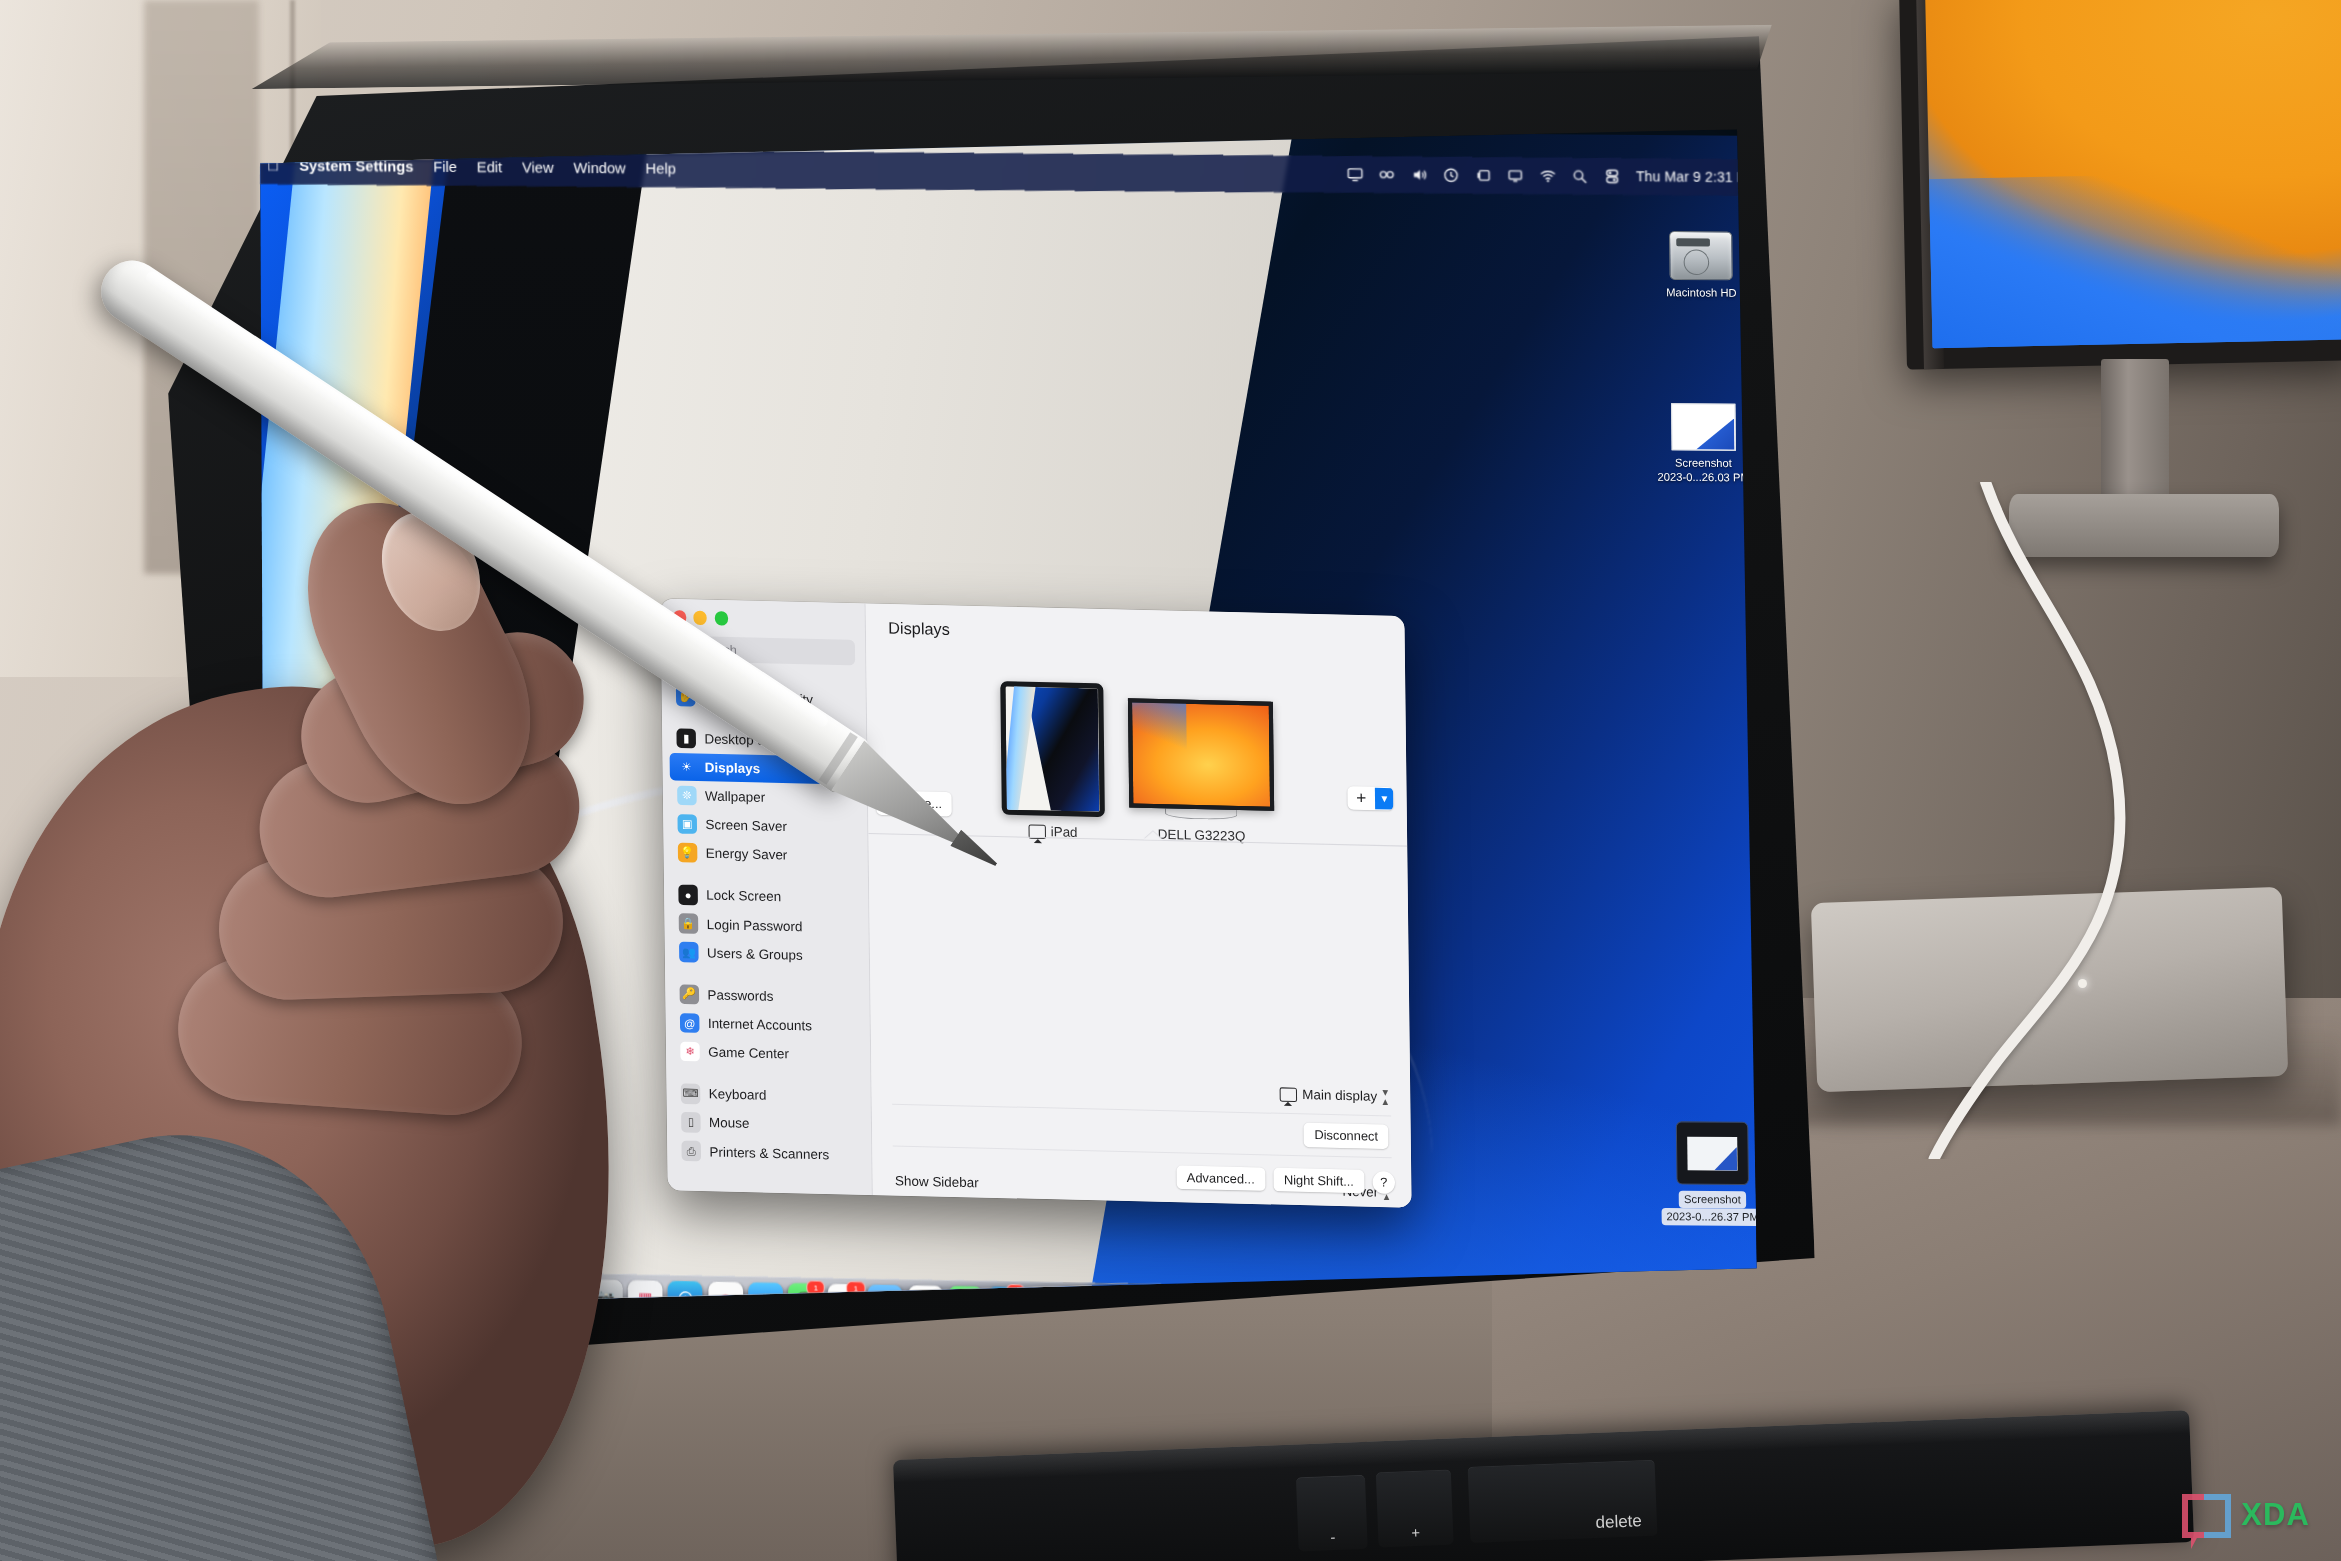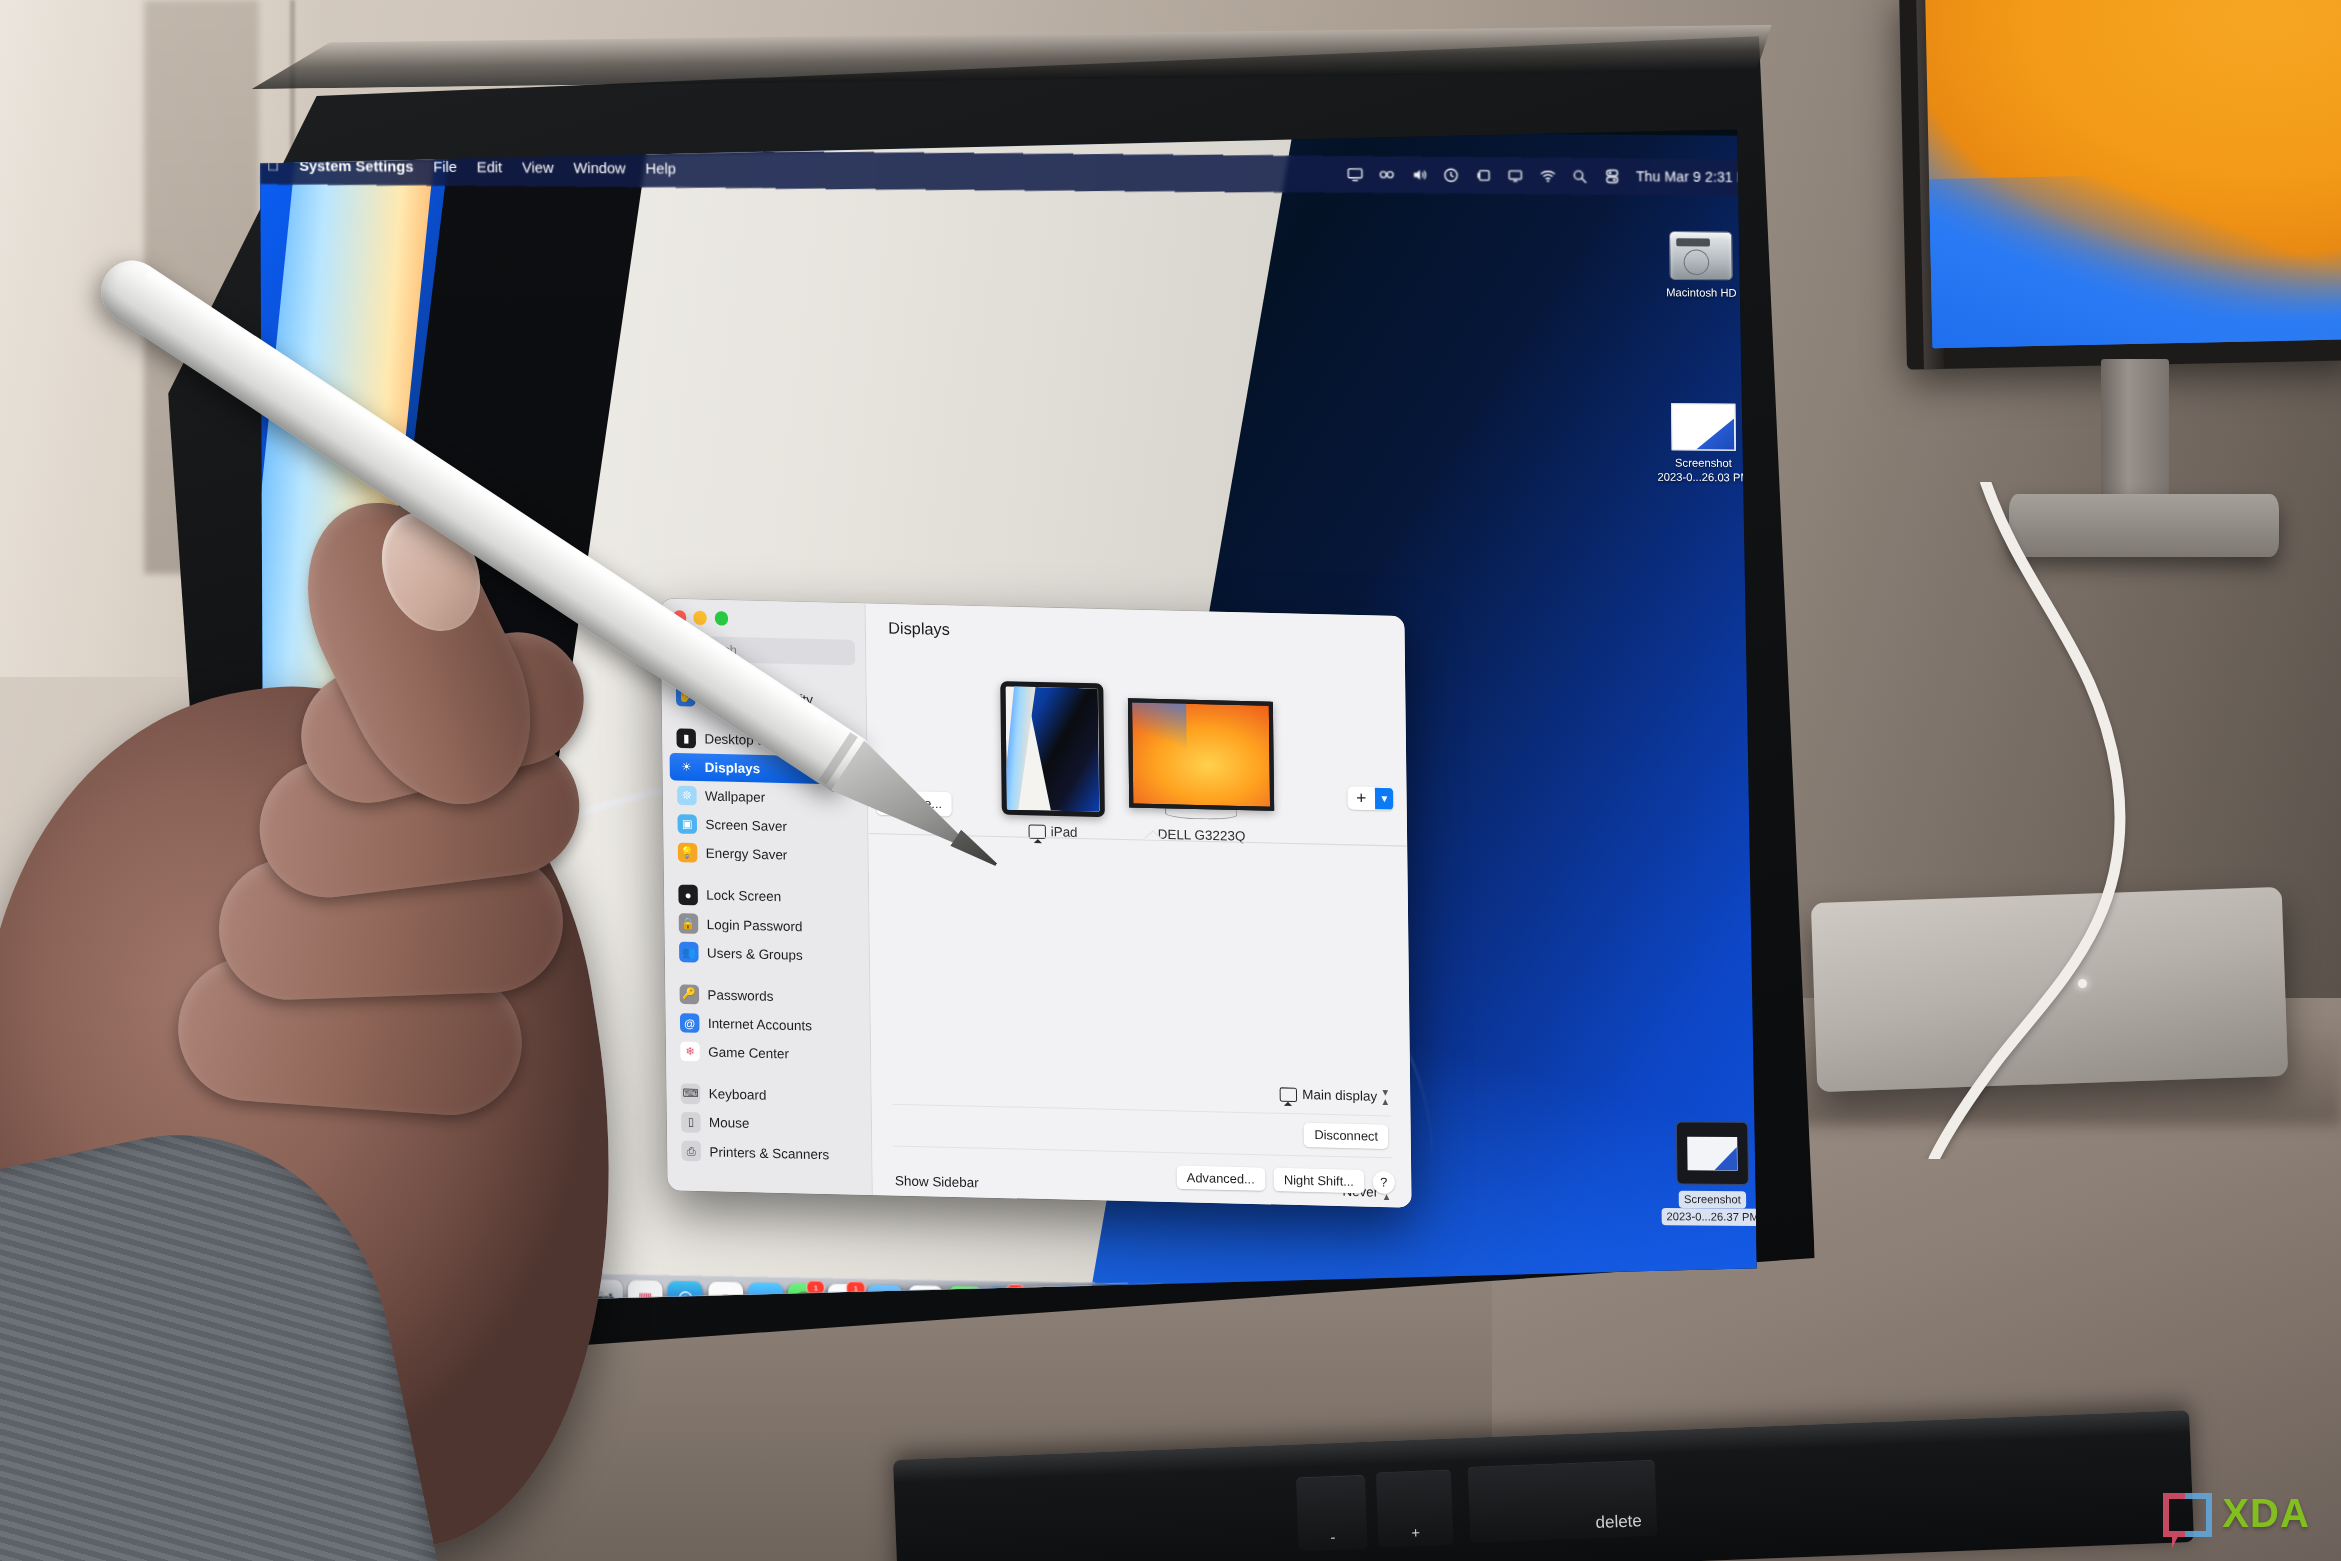--- a/index.html
+++ b/index.html
@@ -267,21 +267,21 @@
   
   .xda{position:absolute;right:32px;bottom:25px;display:flex;align-items:center;gap:10.3px;
     opacity:.88;}
   .xda-logo{width:49px;height:42px;position:relative;}
   .xda-l{position:absolute;left:0;top:0;width:20.7px;height:32px;
     border:6.3px solid #e0516f;border-right:0;}
   .xda-l:after{content:"";position:absolute;left:3.4px;bottom:-17px;
     border-left:0 solid transparent;border-right:8px solid transparent;border-top:15px solid #e0516f;}
   .xda-r{position:absolute;right:0;top:0;width:20.7px;height:32px;
     border:6.3px solid #62a8dc;border-left:0;}
-  .xda-text{color:#84cc16;font-size:40px;font-weight:bold;letter-spacing:1.1px;
+  .xda-text{color:#22c55e;font-size:31px;font-weight:bold;letter-spacing:1.1px;
     text-shadow:0 1.7px 4px rgba(0,0,0,.35);}
 
   
   .kbd{position:absolute;left:895px;bottom:-5.7px;width:1297px;height:132px;
     background:linear-gradient(180deg,#18191b,#0c0d0e);transform:rotate(-2.2deg);
     border-radius:8px;box-shadow:0 -5.7px 23px rgba(0,0,0,.5);}
   .key{position:absolute;background:linear-gradient(180deg,#232528,#121314);
     border-radius:5.2px;color:#cfcfcf;font-size:15px;display:flex;align-items:flex-end;
     justify-content:center;padding-bottom:4.6px;box-shadow:inset 0 0.6px 0 rgba(255,255,255,.08);}
   .kbd-sheen{position:absolute;left:0;top:0;width:100%;height:23px;

